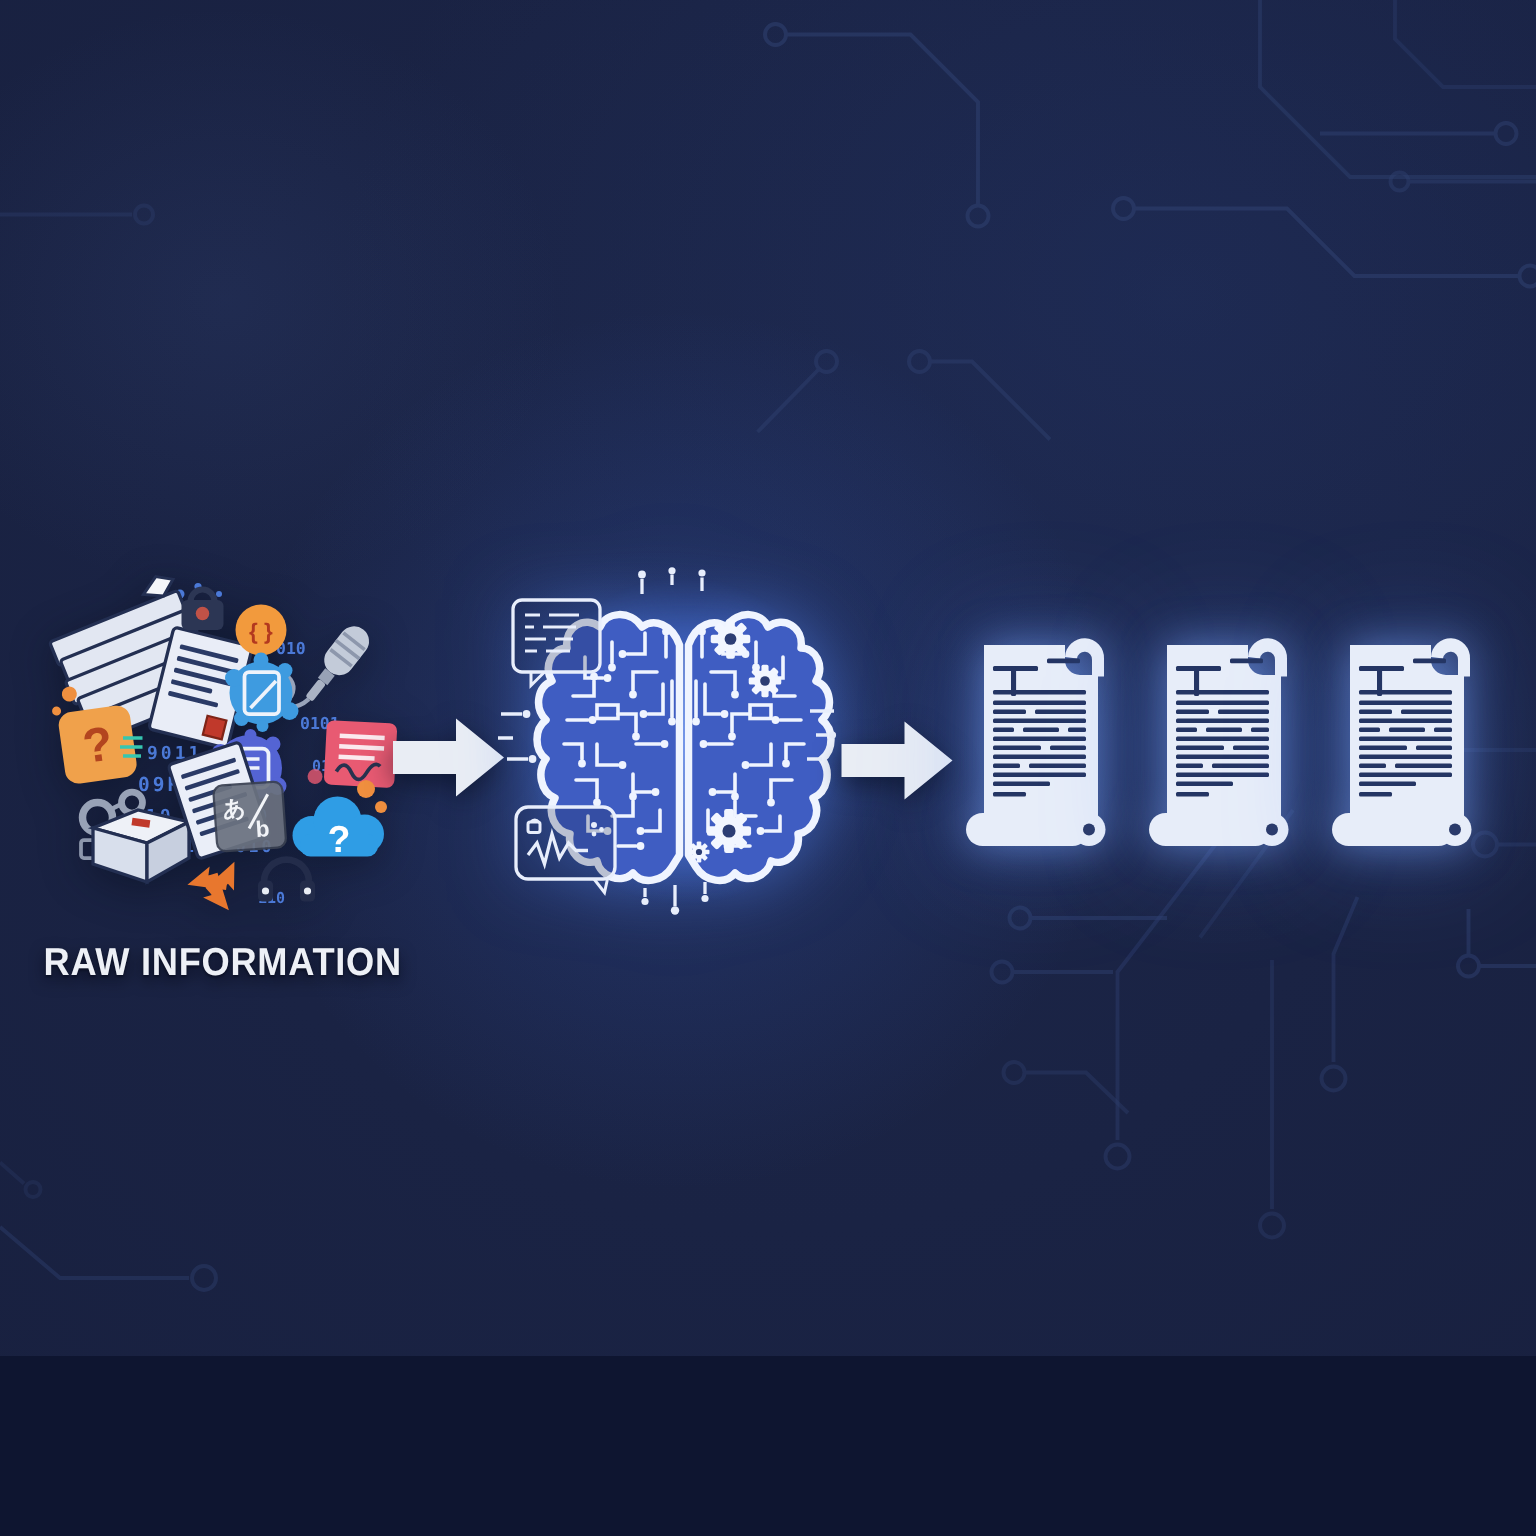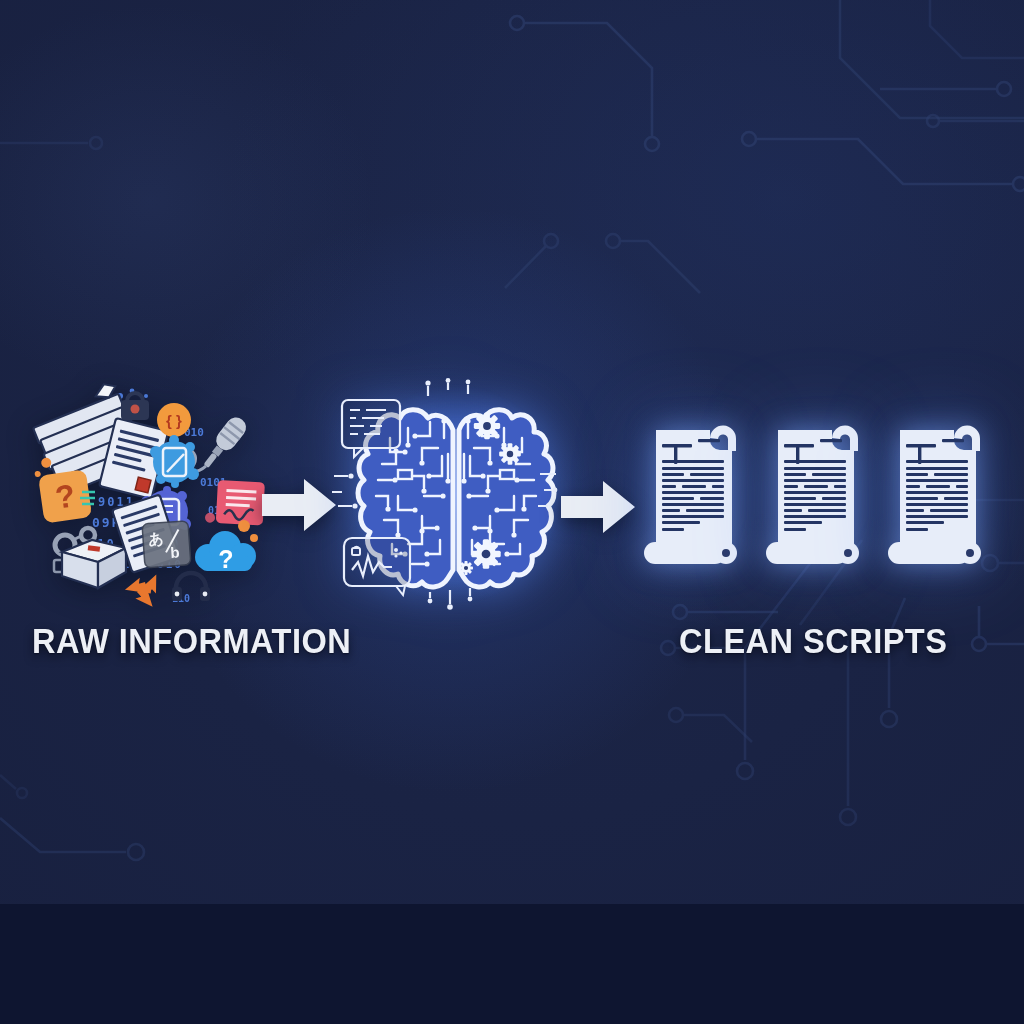--- a/index.html
+++ b/index.html
@@ -18,21 +18,21 @@
   .bg-circuits{left:0;top:0;}
   .cluster{left:24px;top:384px;filter:drop-shadow(0 6px 14px rgba(5,10,25,.45));}
   .arrow1{left:262px;top:477px;}
   .arrow2{left:561px;top:479px;}
   .arrow1 svg,.arrow2 svg{filter:drop-shadow(0 5px 9px rgba(4,9,24,.55));}
   .brain{left:330px;top:378px;filter:drop-shadow(0 0 22px rgba(90,140,255,.55));}
   .scrolls{left:640px;top:422px;display:flex;gap:10px;}
   .scrolls svg{filter:drop-shadow(0 0 14px rgba(125,168,255,.55)) drop-shadow(0 0 36px rgba(90,140,255,.35));}
   .stage-label{
     position:absolute;top:626px;text-align:center;
-    color:#edf0f6;font-size:35px;font-weight:700;letter-spacing:.5px;line-height:30px;
+    color:#edf0f6;font-size:26px;font-weight:700;letter-spacing:.5px;line-height:30px;
     text-shadow:0 4px 10px rgba(4,8,20,.65),0 1px 2px rgba(4,8,20,.5);
     white-space:nowrap;
   }
   .cond{display:inline-block;transform:scaleX(.93);transform-origin:center;}
   .label-raw{left:20px;width:246px;}
   .label-ai{left:330px;width:234px;}
   .label-clean{left:663px;width:300px;}
   .main-title{
     position:absolute;left:0;right:0;top:889px;text-align:center;
     color:#f1f3f8;font-size:45px;font-weight:700;line-height:47px;letter-spacing:.5px;
@@ -462,23 +462,20 @@
       <use href="#scrollShape"></use>
     </svg>
     <svg width="112" height="150" viewBox="0 0 112 150">
       <use href="#scrollShape"></use>
     </svg>
   </div>
 
   <div class="stage-label label-raw">
     <span class="cond">RAW INFORMATION</span>
   </div>
-  <div class="stage-label label-clean">
-    <span class="cond">CLEAN SCRIPTS</span>
-  </div>
 
   <div class="main-title">
   </div>
 
   <svg class="abs sparkle" width="50" height="50" viewBox="0 0 48 48">
     <path d="M24,0 C27,16 32,21 48,24 C32,27 27,32 24,48 C21,32 16,27 0,24 C16,21 21,16 24,0 Z" fill="#99a1b1"></path>
   </svg>
 
 </div>
 

